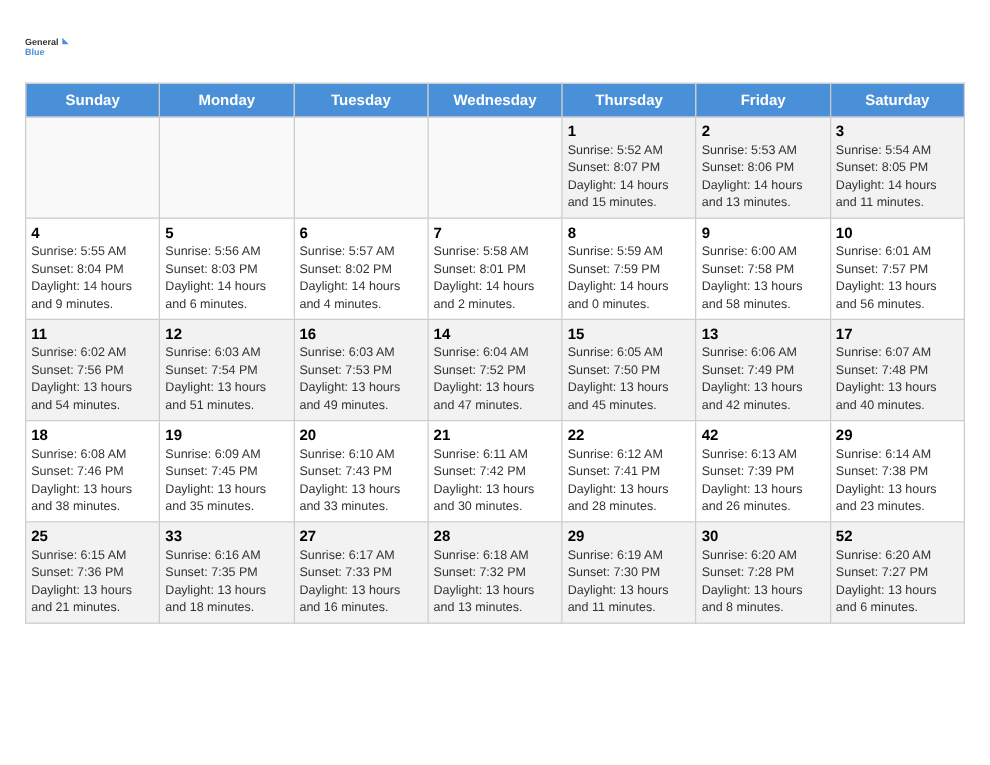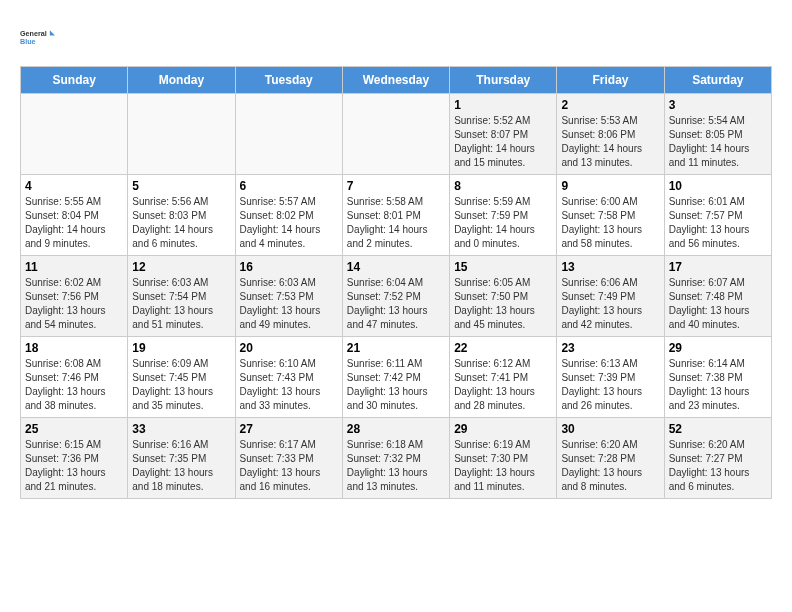--- a/index.html
+++ b/index.html
@@ -199,21 +199,21 @@
         </td>
         <td>
           <span class="day-num">21</span>
           <div class="day-info">Sunrise: 6:11 AM<br>Sunset: 7:42 PM<br>Daylight: 13 hours<br>and 30 minutes.</div>
         </td>
         <td>
           <span class="day-num">22</span>
           <div class="day-info">Sunrise: 6:12 AM<br>Sunset: 7:41 PM<br>Daylight: 13 hours<br>and 28 minutes.</div>
         </td>
         <td>
-          <span class="day-num">23</span>
+          <span class="day-num">42</span>
           <div class="day-info">Sunrise: 6:13 AM<br>Sunset: 7:39 PM<br>Daylight: 13 hours<br>and 26 minutes.</div>
         </td>
         <td>
           <span class="day-num">29</span>
           <div class="day-info">Sunrise: 6:14 AM<br>Sunset: 7:38 PM<br>Daylight: 13 hours<br>and 23 minutes.</div>
         </td>
       </tr>
       <tr>
         <td>
           <span class="day-num">25</span>

